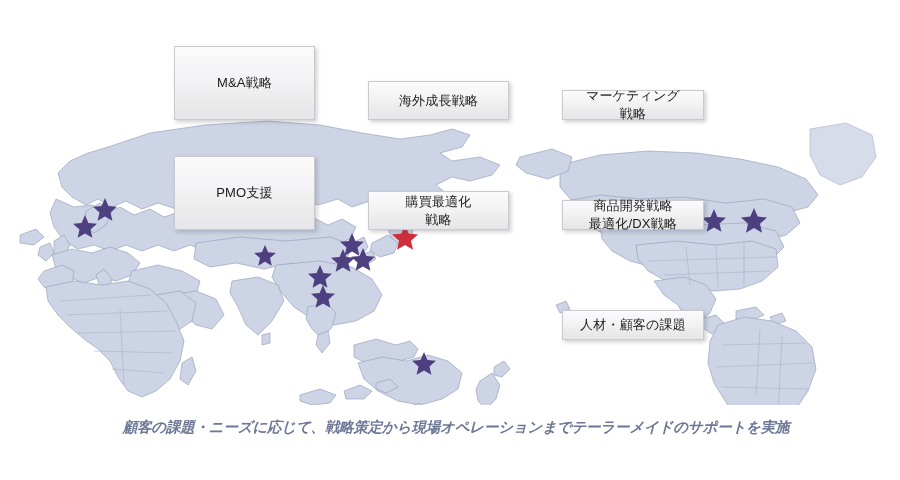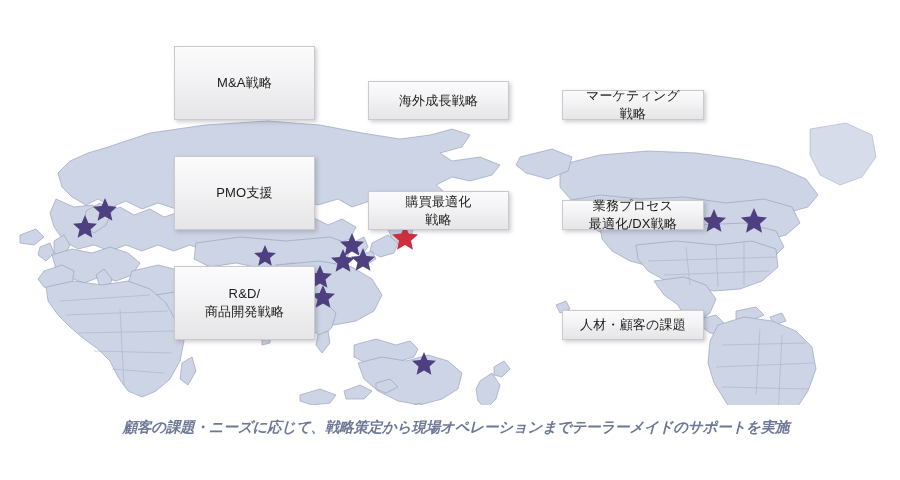--- a/index.html
+++ b/index.html
@@ -273,28 +273,24 @@
     </div>
 
     <div class="card c-r2 c-c1">
       <span>PMO支援</span>
     </div>
     <div class="card c-r2 c-c2">
       <span>購買最適化
 戦略</span>
     </div>
     <div class="card c-r2 c-c3">
-      <span>業務プロセス
+      <span>商品開発戦略
 最適化/DX戦略</span>
     </div>
 
-    <div class="card c-r3 c-c1">
-      <span>R&amp;D/
-商品開発戦略</span>
-    </div>
     <div class="card c-r3 c-c3">
       <span>人材・顧客の課題</span>
     </div>
   </div>
 
   <div id="caption">顧客の課題・ニーズに応じて、戦略策定から現場オペレーションまでテーラーメイドのサポートを実施</div>
 
 </div>
 
 </body></html>

